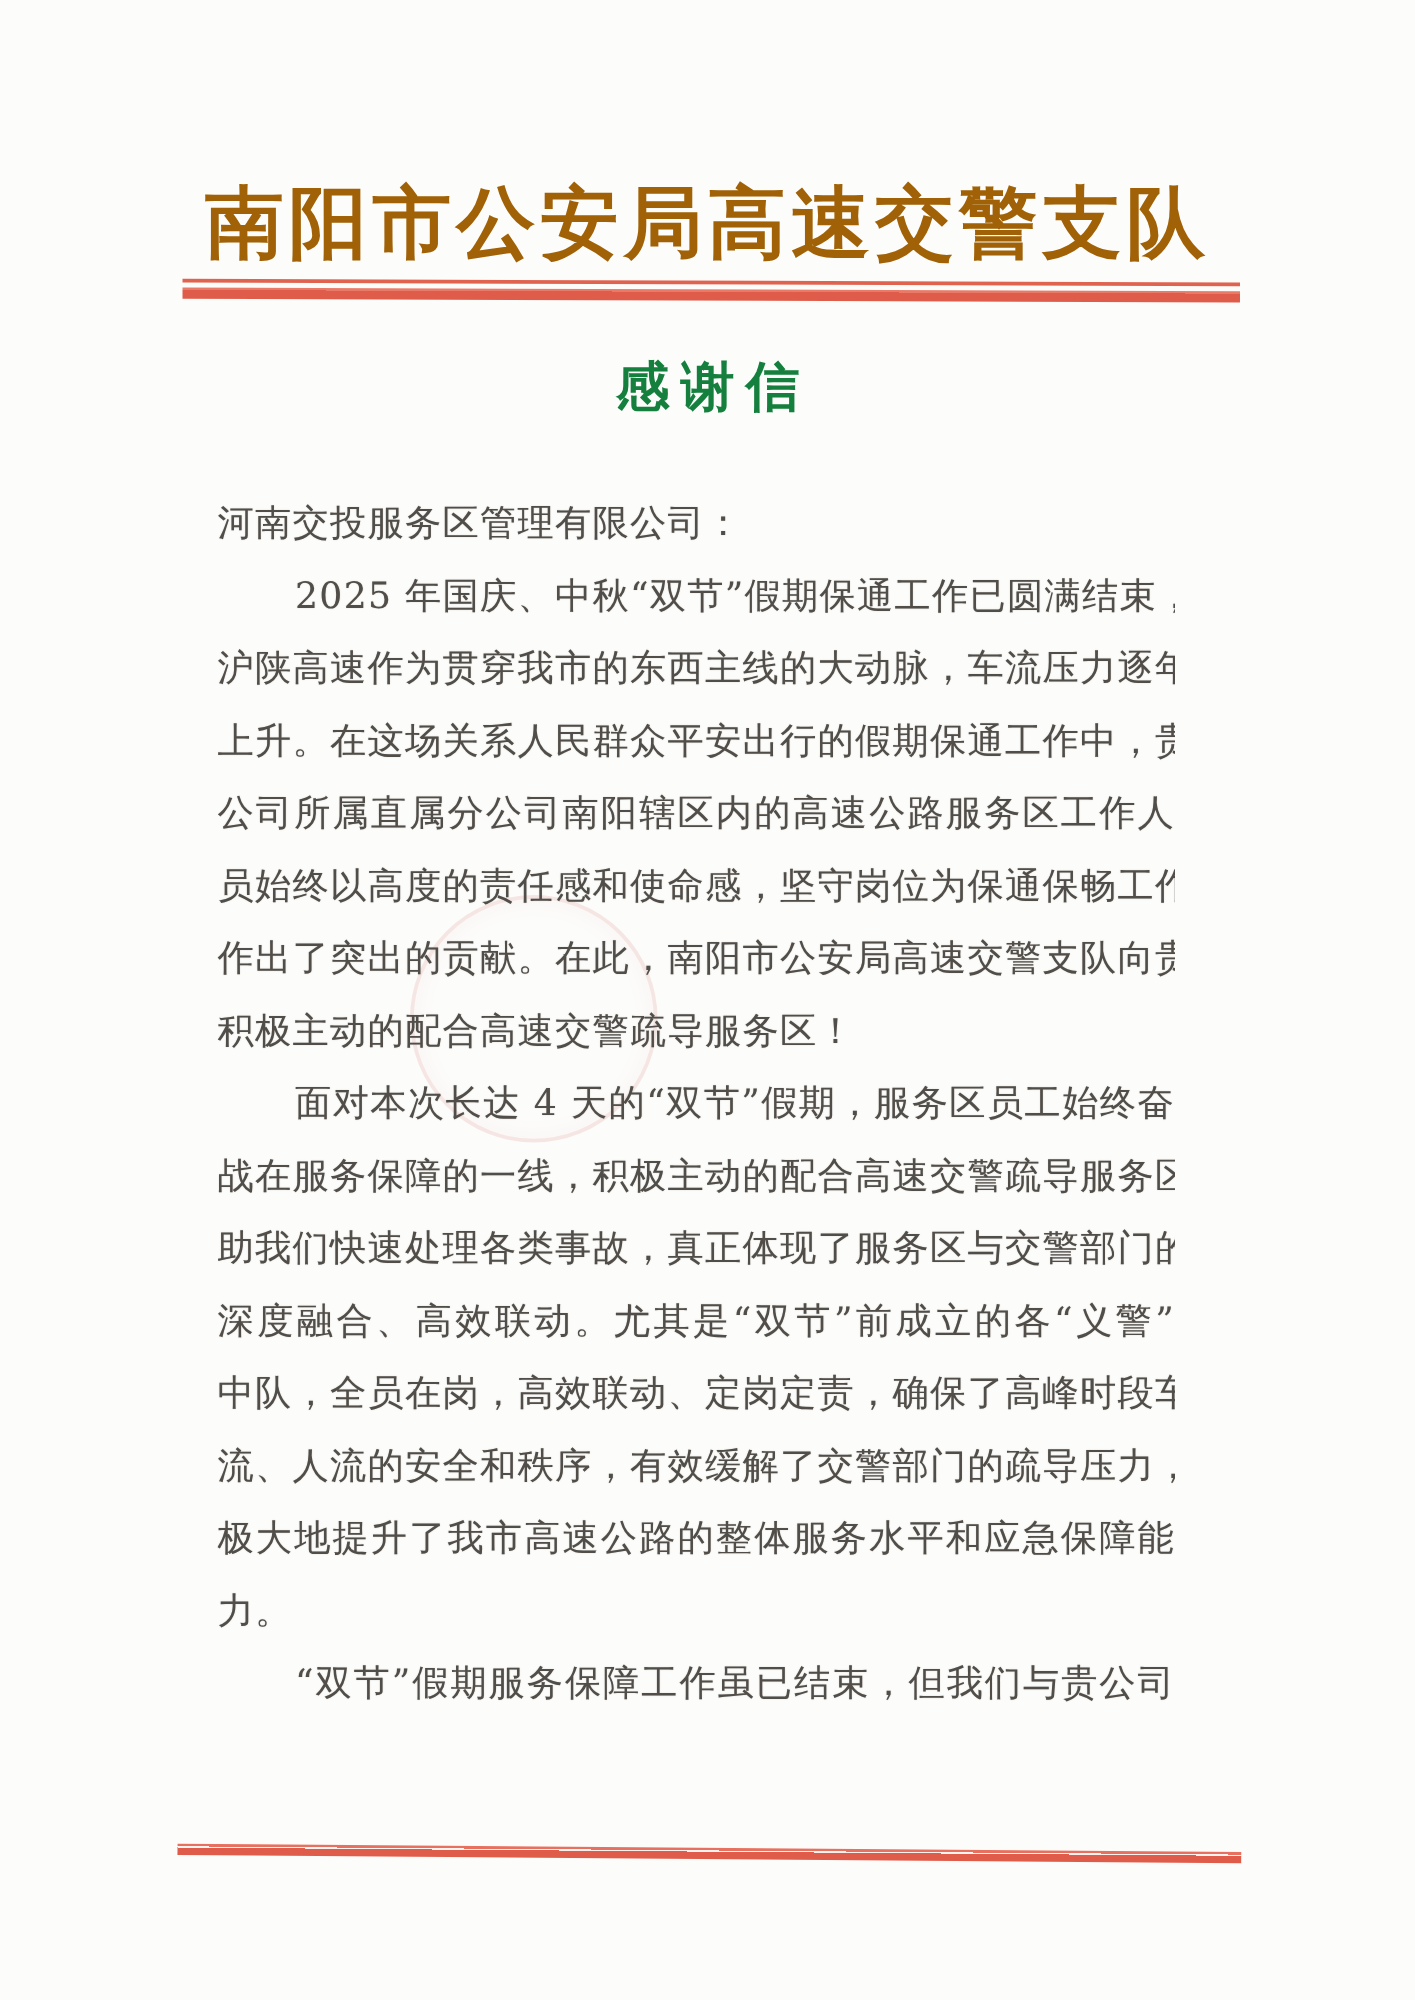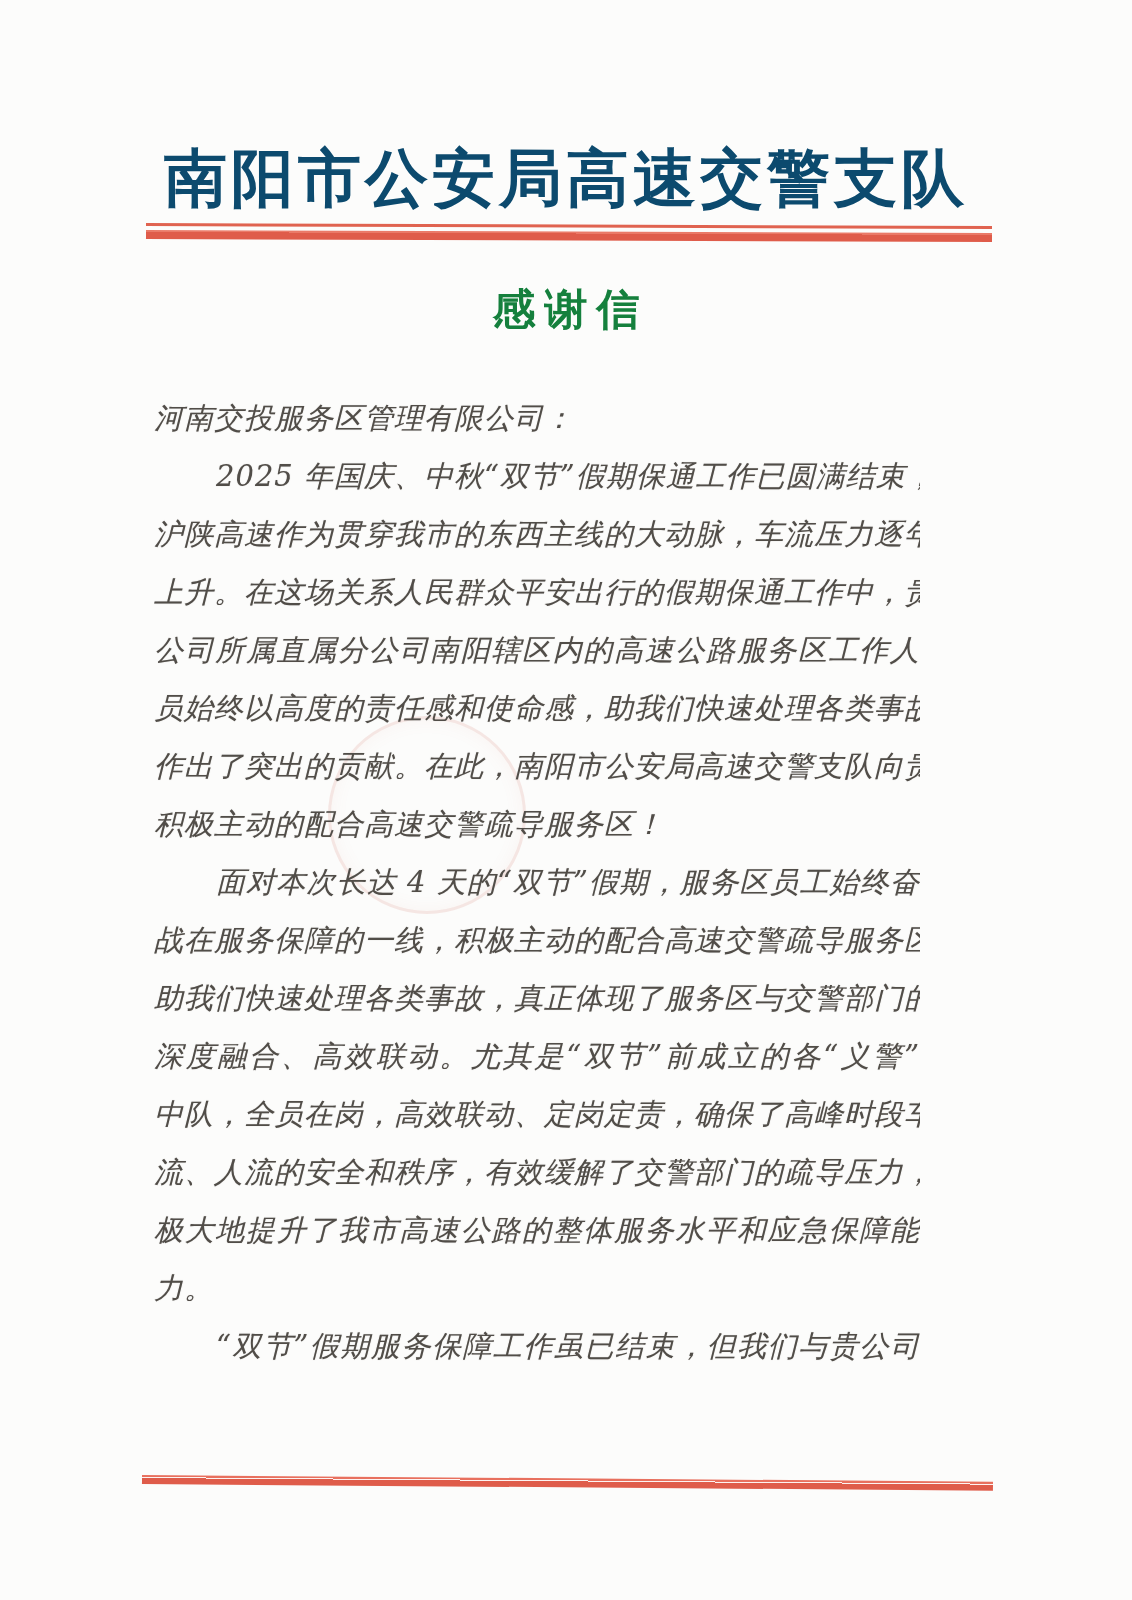--- a/index.html
+++ b/index.html
@@ -18,21 +18,21 @@
   
   .letterhead-title {
     position: absolute;
     top: 136px;
     left: 0;
     width: 100%;
     text-align: center;
     font-size: 63px;
     font-weight: 700;
     letter-spacing: 4px;
-    color: #0c4a6e;
+    color: #a16207;
     white-space: nowrap;
   }
   .rule-thin {
     position: absolute;
     left: 146px;
     top: 223px;
     width: 846px;
     height: 3px;
     background: #e06350;
     transform: rotate(0.2deg);
@@ -60,27 +60,26 @@
     font-weight: 700;
     color: #15803d;
     letter-spacing: 9px;
     text-indent: 9px;
     white-space: nowrap;
   }
 
   
   .body-text {
     position: absolute;
-    left: 154px;
+    left: 174px;
     top: 389px;
     width: 766px;
     font-size: 29px;
     color: #514d48;
     text-shadow: 0 0 1px rgba(90,85,80,0.35);
-    font-style: italic;
   }
   .line {
     height: 58px;
     line-height: 58px;
     letter-spacing: 1px;
     text-align: justify;
     text-align-last: justify;
     overflow: hidden;
     white-space: nowrap;
   }
@@ -125,21 +124,21 @@
 
   <div class="seal-bleedthrough"></div>
 
   <div class="body-text">
     <div class="line left">河南交投服务区管理有限公司：</div>
 
     <div class="line indent">2025 年国庆、中秋“双节”假期保通工作已圆满结束，</div>
     <div class="line">沪陕高速作为贯穿我市的东西主线的大动脉，车流压力逐年</div>
     <div class="line">上升。在这场关系人民群众平安出行的假期保通工作中，贵</div>
     <div class="line">公司所属直属分公司南阳辖区内的高速公路服务区工作人</div>
-    <div class="line">员始终以高度的责任感和使命感，助我们快速处理各类事故</div>
+    <div class="line">员始终以高度的责任感和使命感，坚守岗位为保通保畅工作</div>
     <div class="line">作出了突出的贡献。在此，南阳市公安局高速交警支队向贵</div>
     <div class="line left">积极主动的配合高速交警疏导服务区！</div>
 
     <div class="line indent">面对本次长达 4 天的“双节”假期，服务区员工始终奋</div>
     <div class="line">战在服务保障的一线，积极主动的配合高速交警疏导服务区</div>
     <div class="line">助我们快速处理各类事故，真正体现了服务区与交警部门的</div>
     <div class="line">深度融合、高效联动。尤其是“双节”前成立的各“义警”</div>
     <div class="line">中队，全员在岗，高效联动、定岗定责，确保了高峰时段车</div>
     <div class="line">流、人流的安全和秩序，有效缓解了交警部门的疏导压力，</div>
     <div class="line">极大地提升了我市高速公路的整体服务水平和应急保障能</div>

